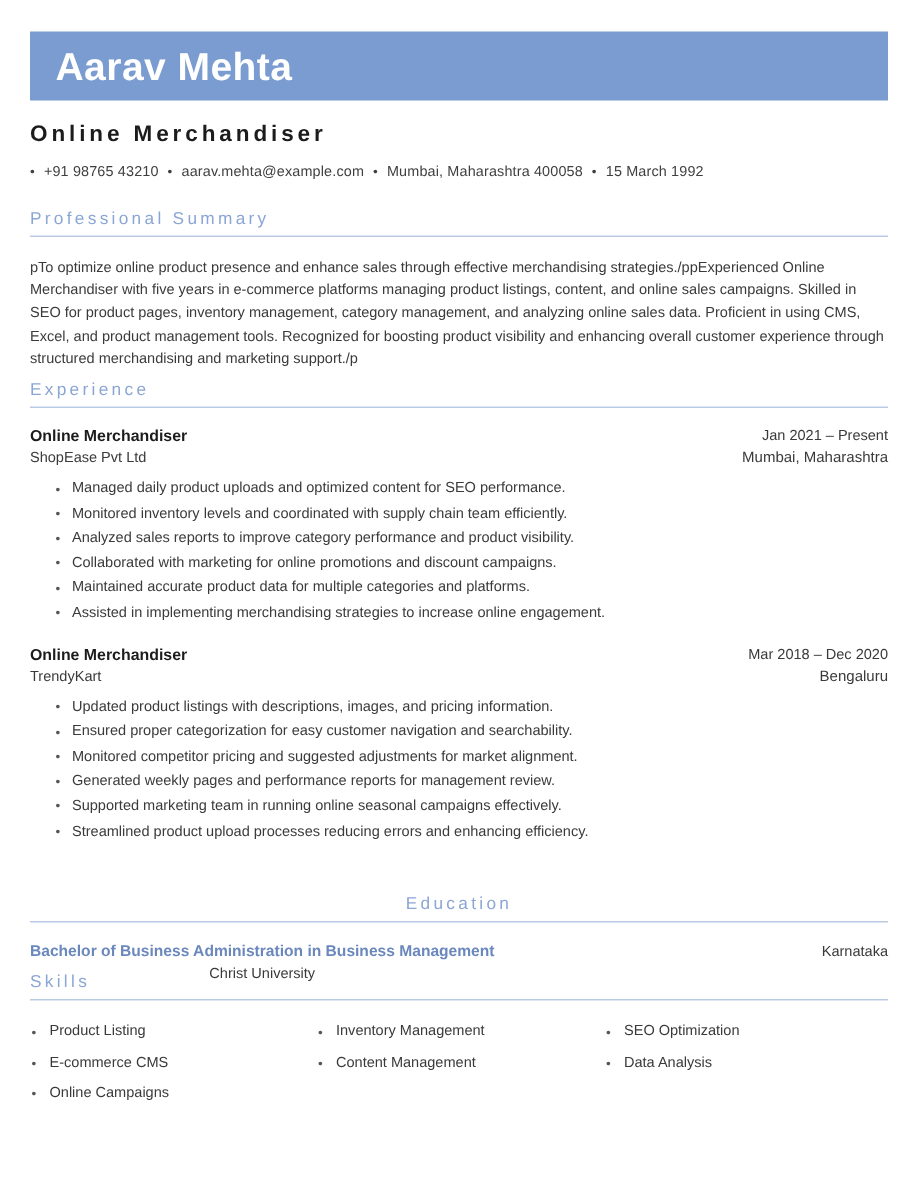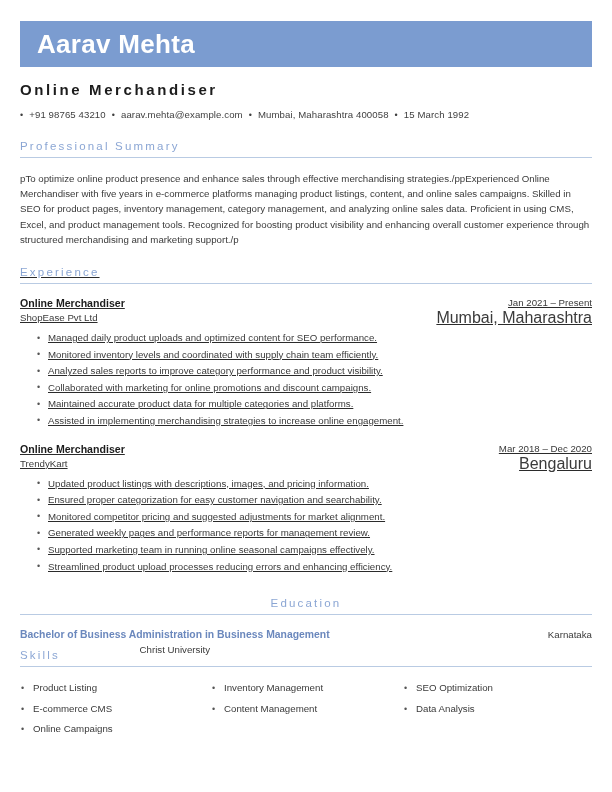--- a/index.html
+++ b/index.html
@@ -119,21 +119,21 @@
     color: #3a3a3a;
     line-height: 14px;
     margin-top: 1px;
   }
   .entry-date {
     font-size: 9.7px;
     color: #3a3a3a;
     line-height: 14px;
   }
   .entry-loc {
-    font-size: 16px;
+    font-size: 10px;
     color: #3a3a3a;
     line-height: 14px;
     margin-top: 1px;
   }
 
   ul.bullets {
     list-style: none;
     margin: 5px 0 0 0;
     padding: 0;
   }
@@ -222,21 +222,21 @@
   <div class="contact-line">
     <span class="contact-item"><span class="contact-dot">•</span><span>+91 98765 43210</span></span><span class="contact-sep"></span><span class="contact-item"><span class="contact-dot">•</span><span>aarav.mehta@example.com</span></span><span class="contact-sep"></span><span class="contact-item"><span class="contact-dot">•</span><span>Mumbai, Maharashtra 400058</span></span><span class="contact-sep"></span><span class="contact-item"><span class="contact-dot">•</span><span>15 March 1992</span></span>
   </div>
 
   <div class="section" style="top:140px;">
     <div class="section-title">Professional Summary</div>
     <div class="section-rule"></div>
     <div class="summary-body">pTo optimize online product presence and enhance sales through effective merchandising strategies./ppExperienced Online Merchandiser with five years in e-commerce platforms managing product listings, content, and online sales campaigns. Skilled in SEO for product pages, inventory management, category management, and analyzing online sales data. Proficient in using CMS, Excel, and product management tools. Recognized for boosting product visibility and enhancing overall customer experience through structured merchandising and marketing support./p</div>
   </div>
 
-  <div class="section" style="top:266px;text-decoration:underline;">
+  <div class="section" style="top:254px;">
     <div class="section-title">Experience</div>
     <div class="section-rule"></div>
 
     <div class="entry">
       <div class="entry-head">
         <div class="entry-left">
           <div class="entry-title">Online Merchandiser</div>
           <div class="entry-org">ShopEase Pvt Ltd</div>
         </div>
         <div class="entry-right">

